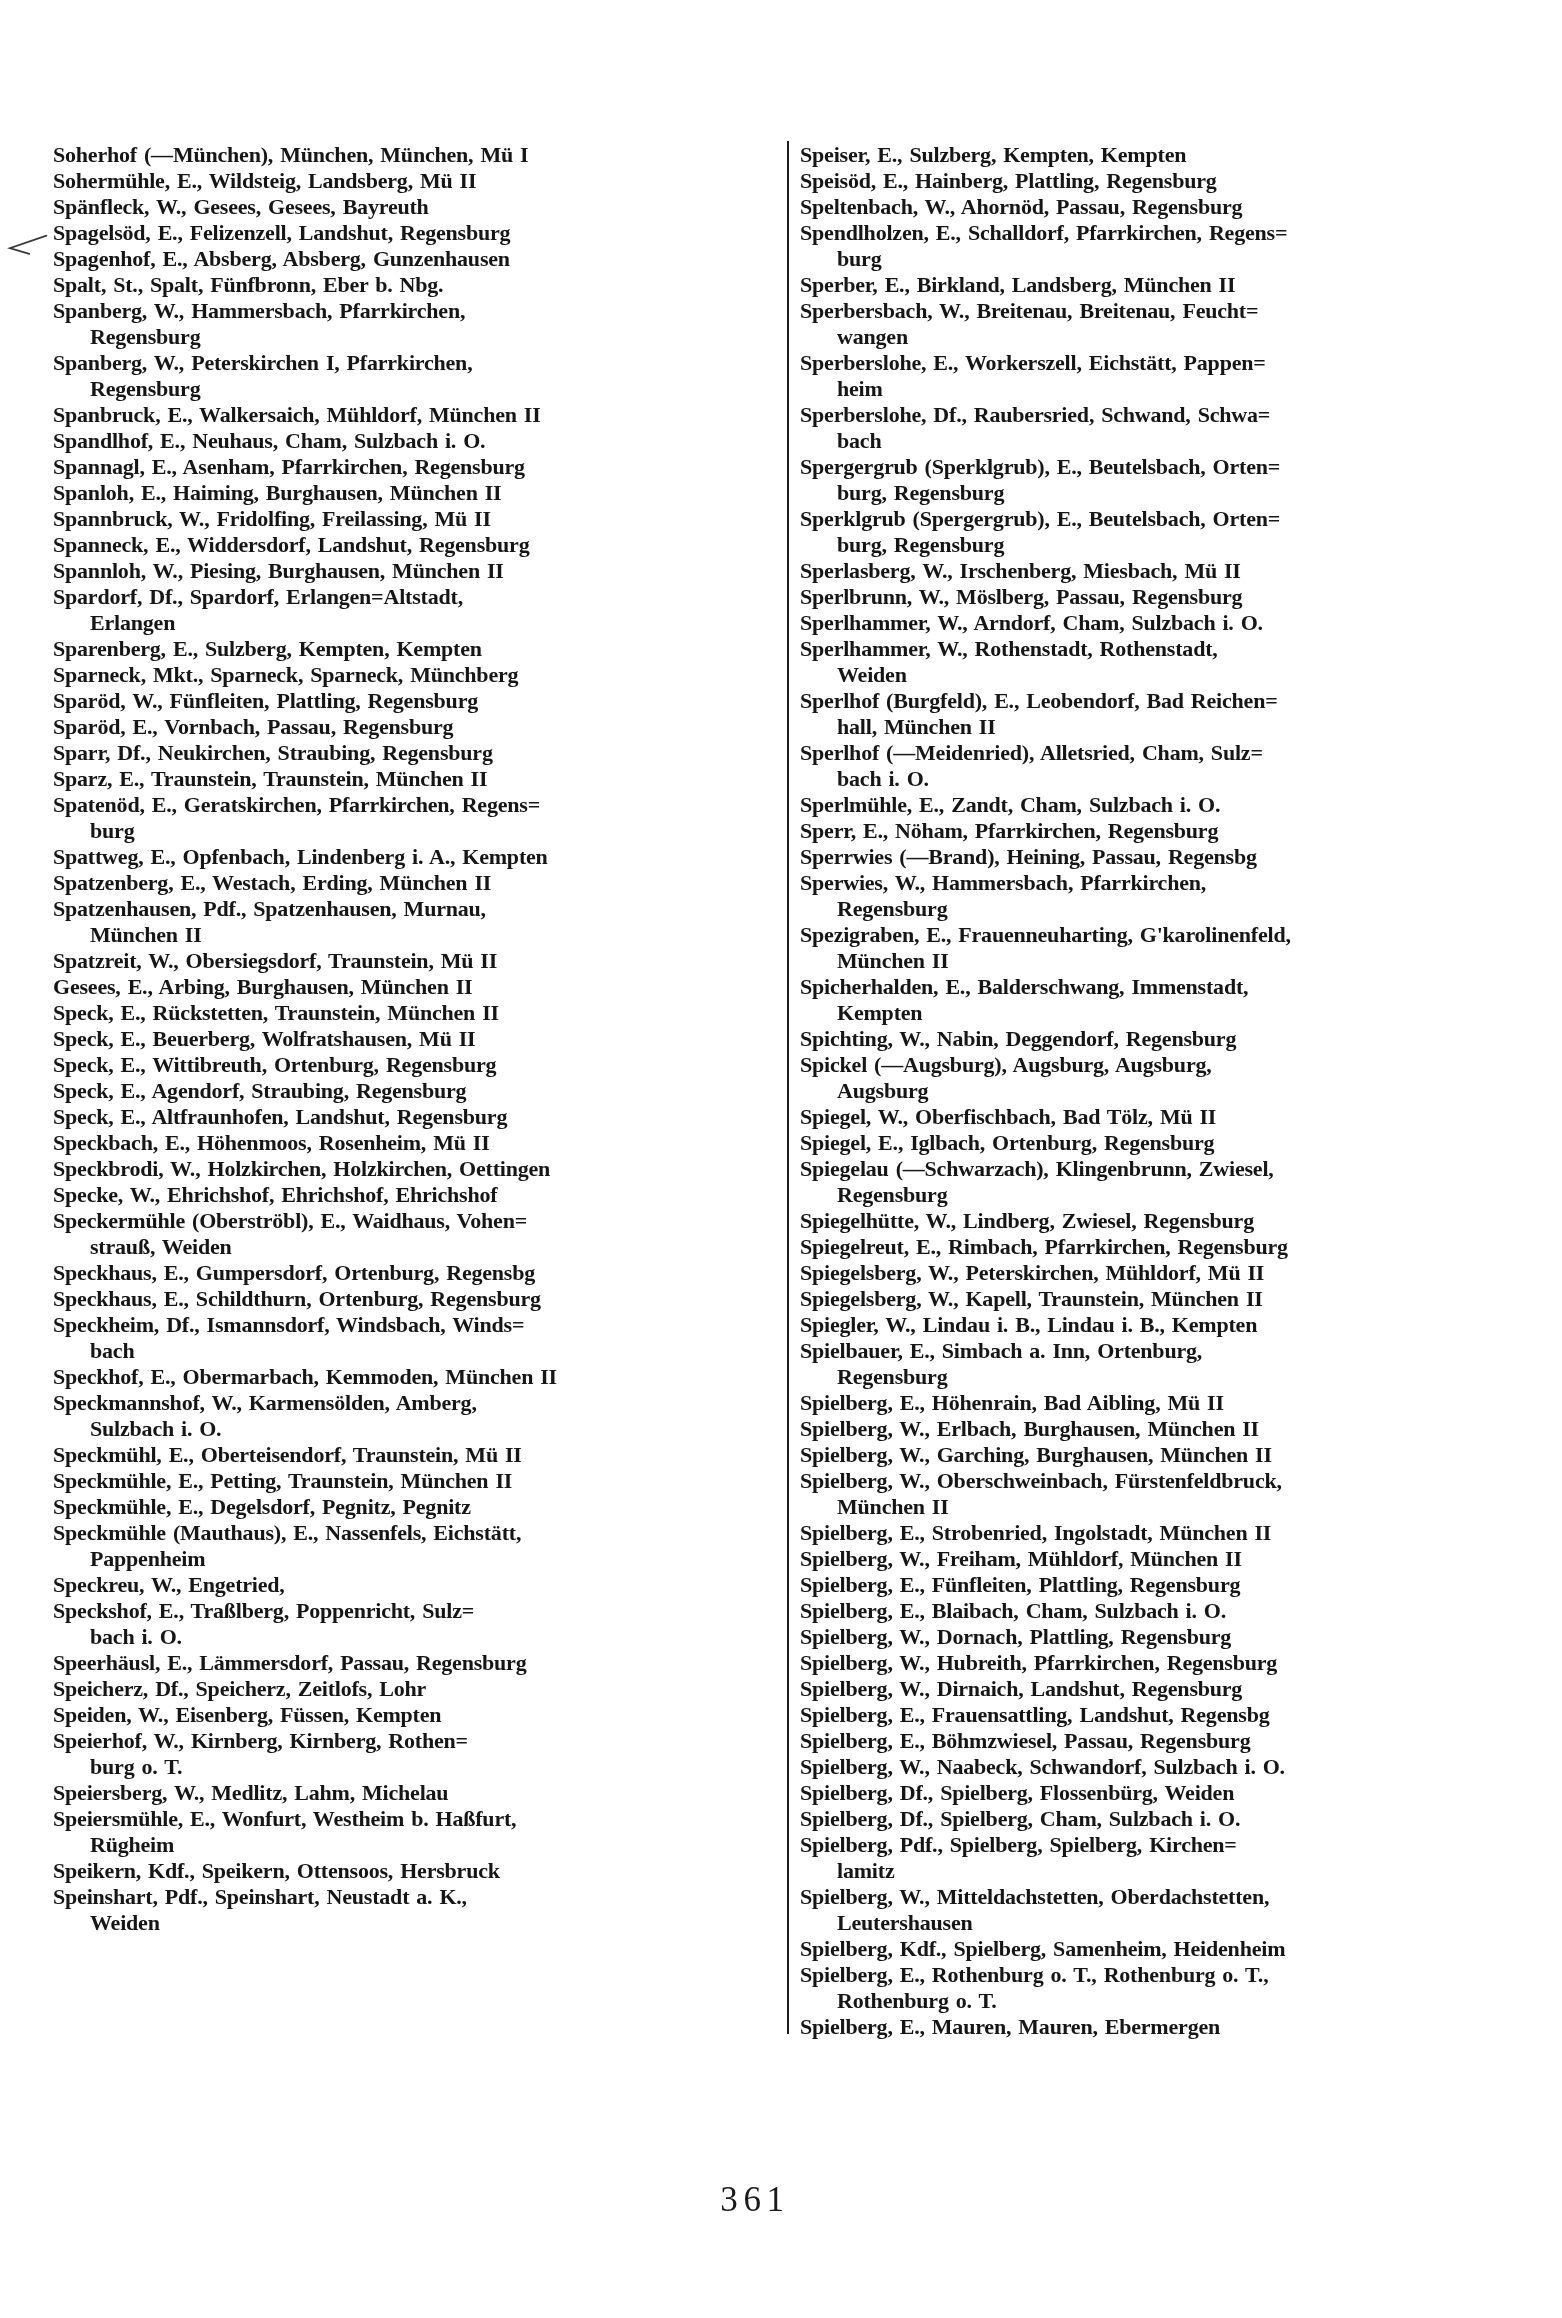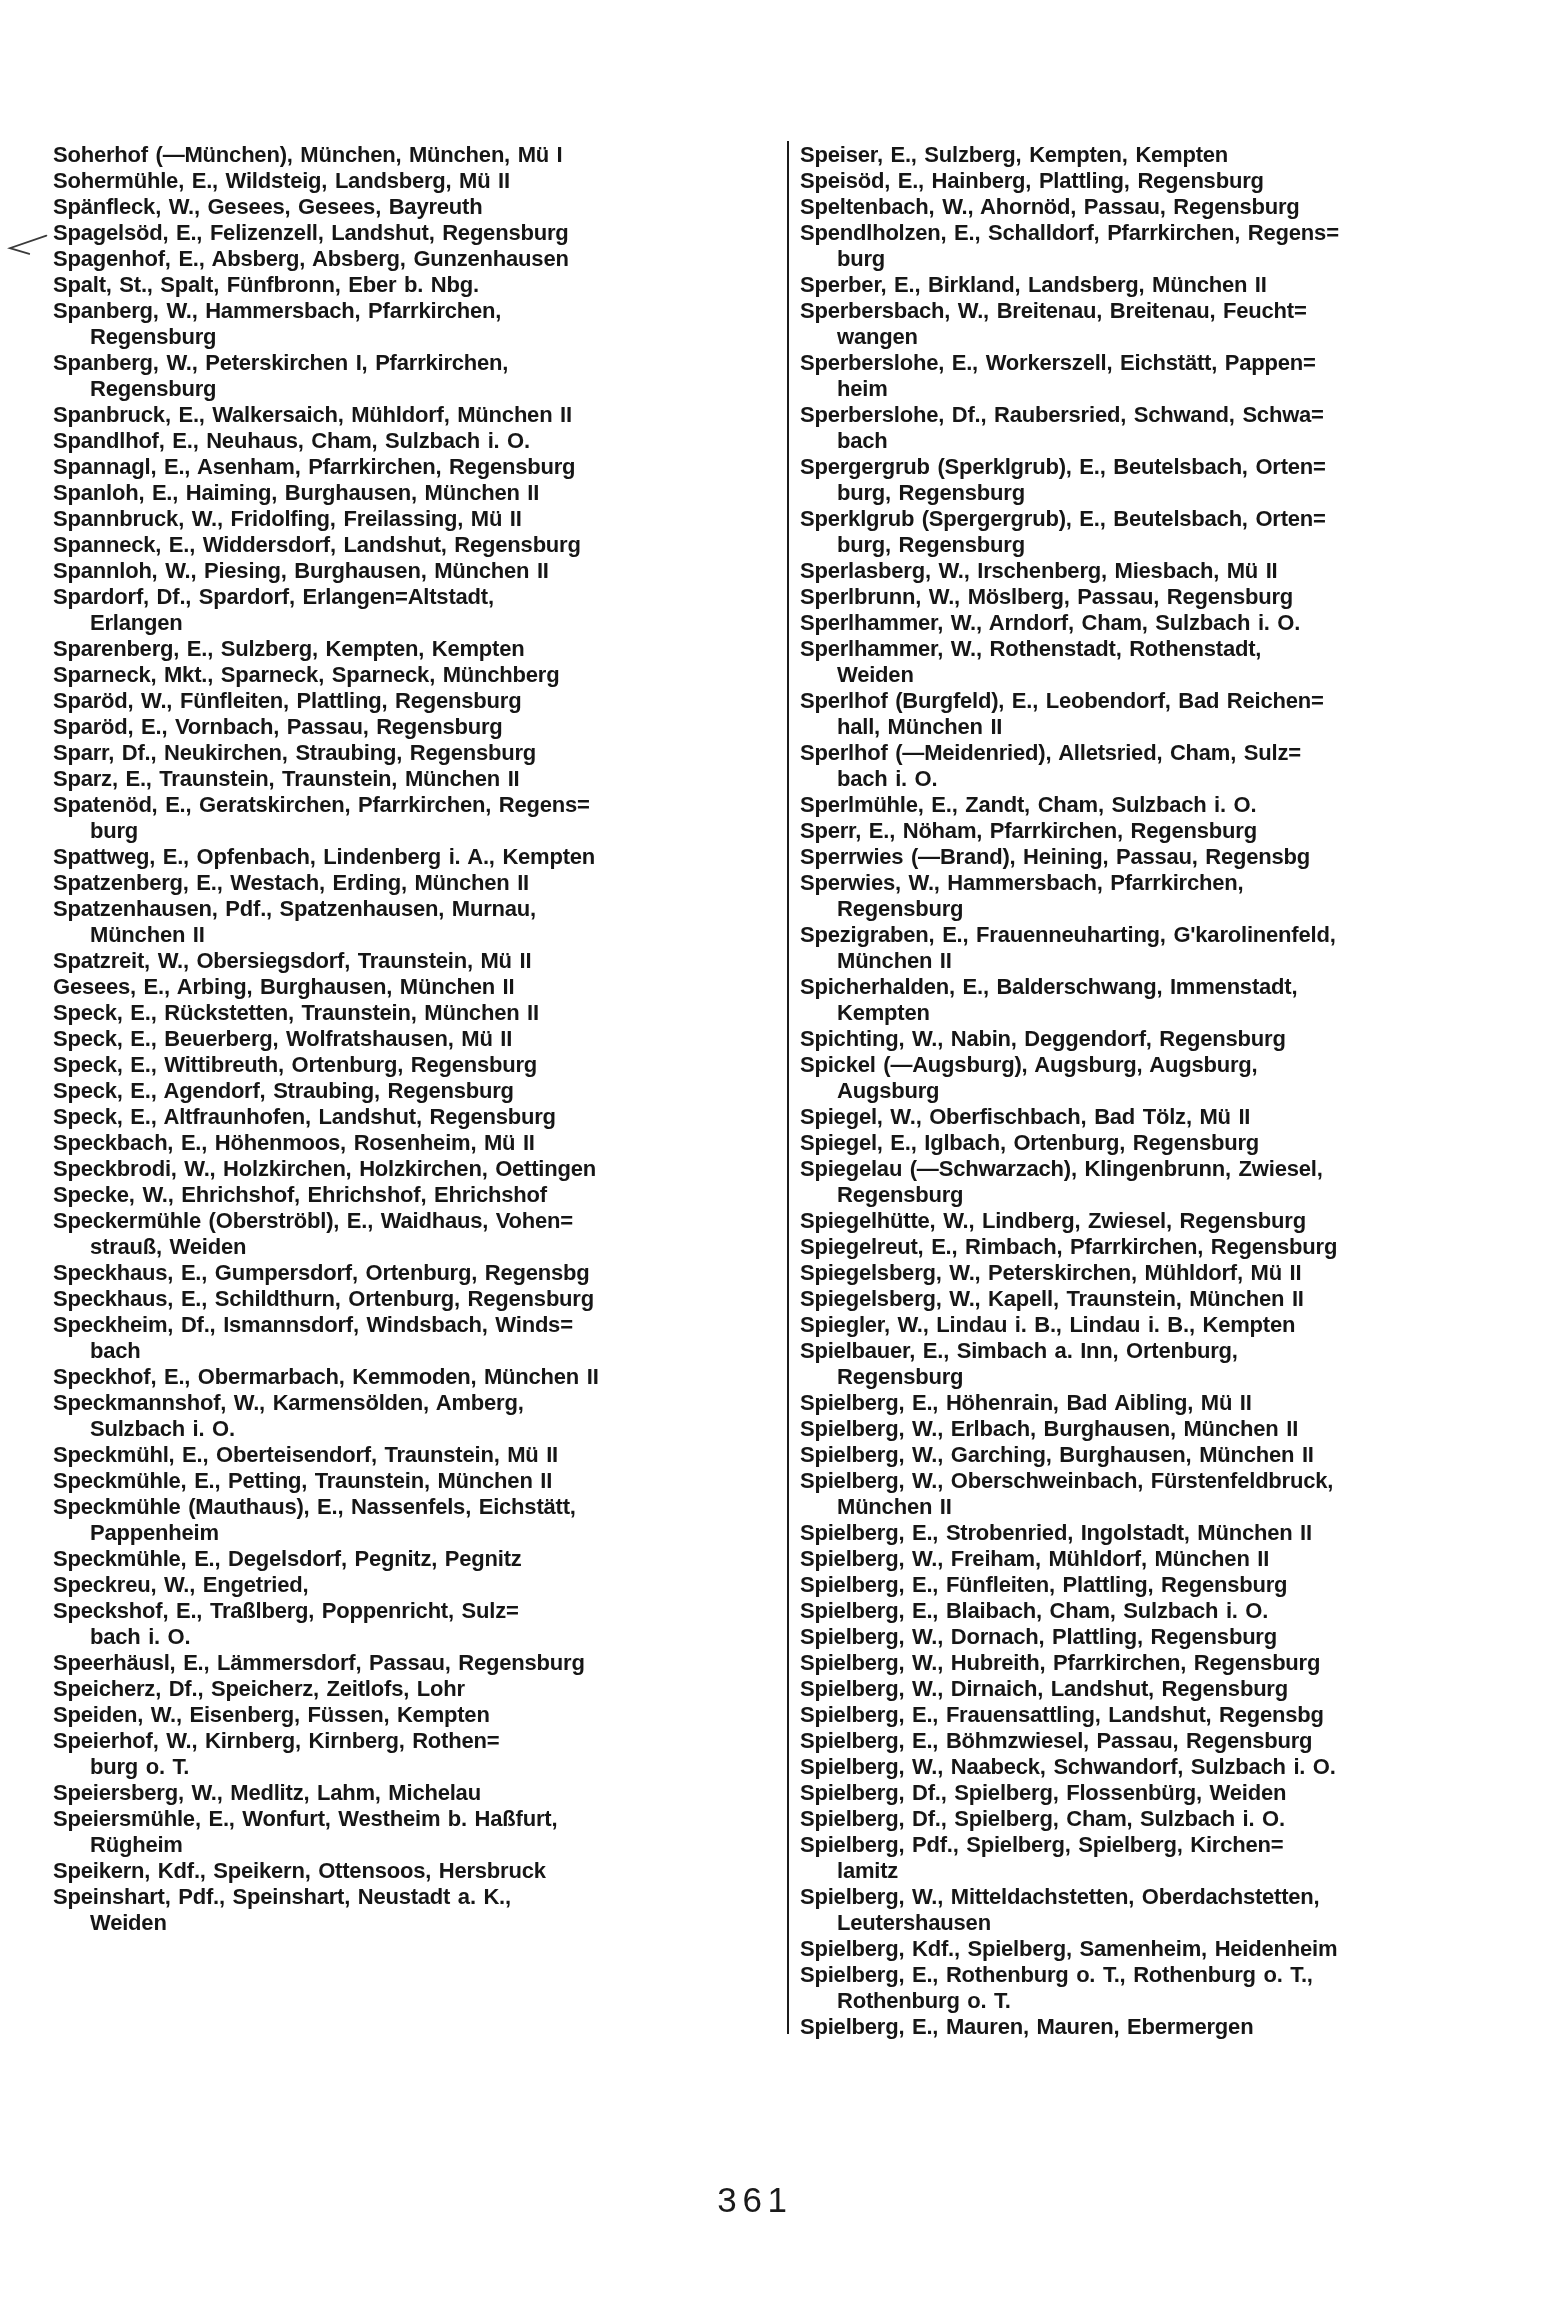--- a/index.html
+++ b/index.html
@@ -2,21 +2,21 @@
 <html style="font-size:9.2px"><head>
 <meta charset="utf-8">
 <style>
   html,body{margin:0;padding:0;background:#e8e8e4;}
   .page{
     position:relative;
     width:1563px;
     height:2319px;
     background:#ffffff;
     overflow:hidden;
-    font-family:Liberation Sans, sans-serif;
+    font-family:Liberation Serif, serif;
   }
   .col{
     position:absolute;
     top:142px;
     color:#161616;
     font-weight:bold;
     font-size:22px;
     line-height:26px;
     letter-spacing:-0.2px;
     word-spacing:1.7px;
@@ -196,27 +196,27 @@
         <div class="line">Speckmannshof, W., Karmensölden, Amberg,</div>
         <div class="line cont">Sulzbach i. O.</div>
       </div>
       <div class="entry">
         <div class="line">Speckmühl, E., Oberteisendorf, Traunstein, Mü II</div>
       </div>
       <div class="entry">
         <div class="line">Speckmühle, E., Petting, Traunstein, München II</div>
       </div>
       <div class="entry">
+        <div class="line">Speckmühle, E., Degelsdorf, Pegnitz, Pegnitz</div>
+      </div>
+      <div class="entry">
         <div class="line">Speckmühle (Mauthaus), E., Nassenfels, Eichstätt,</div>
         <div class="line cont">Pappenheim</div>
       </div>
       <div class="entry">
-        <div class="line">Speckmühle, E., Degelsdorf, Pegnitz, Pegnitz</div>
-      </div>
-      <div class="entry">
         <div class="line">Speckreu, W., Engetried,</div>
       </div>
       <div class="entry">
         <div class="line">Speckshof, E., Traßlberg, Poppenricht, Sulz=</div>
         <div class="line cont">bach i. O.</div>
       </div>
       <div class="entry">
         <div class="line">Speerhäusl, E., Lämmersdorf, Passau, Regensburg</div>
       </div>
       <div class="entry">

